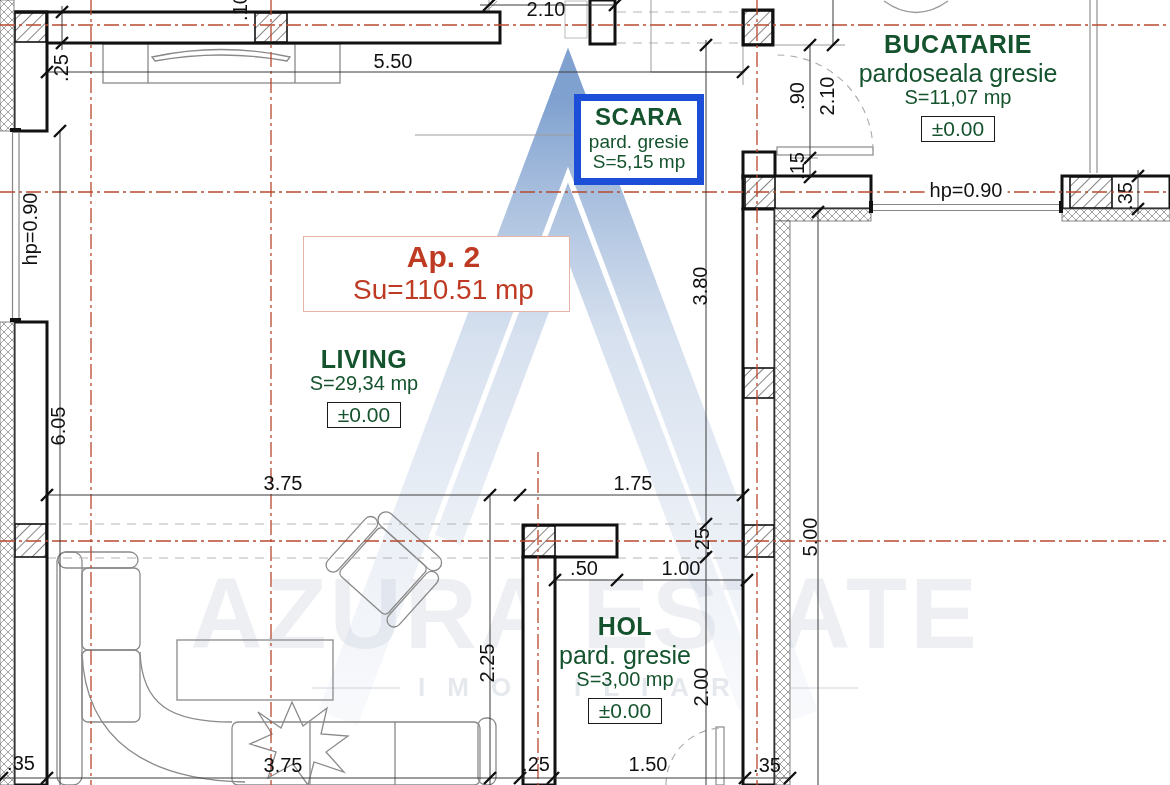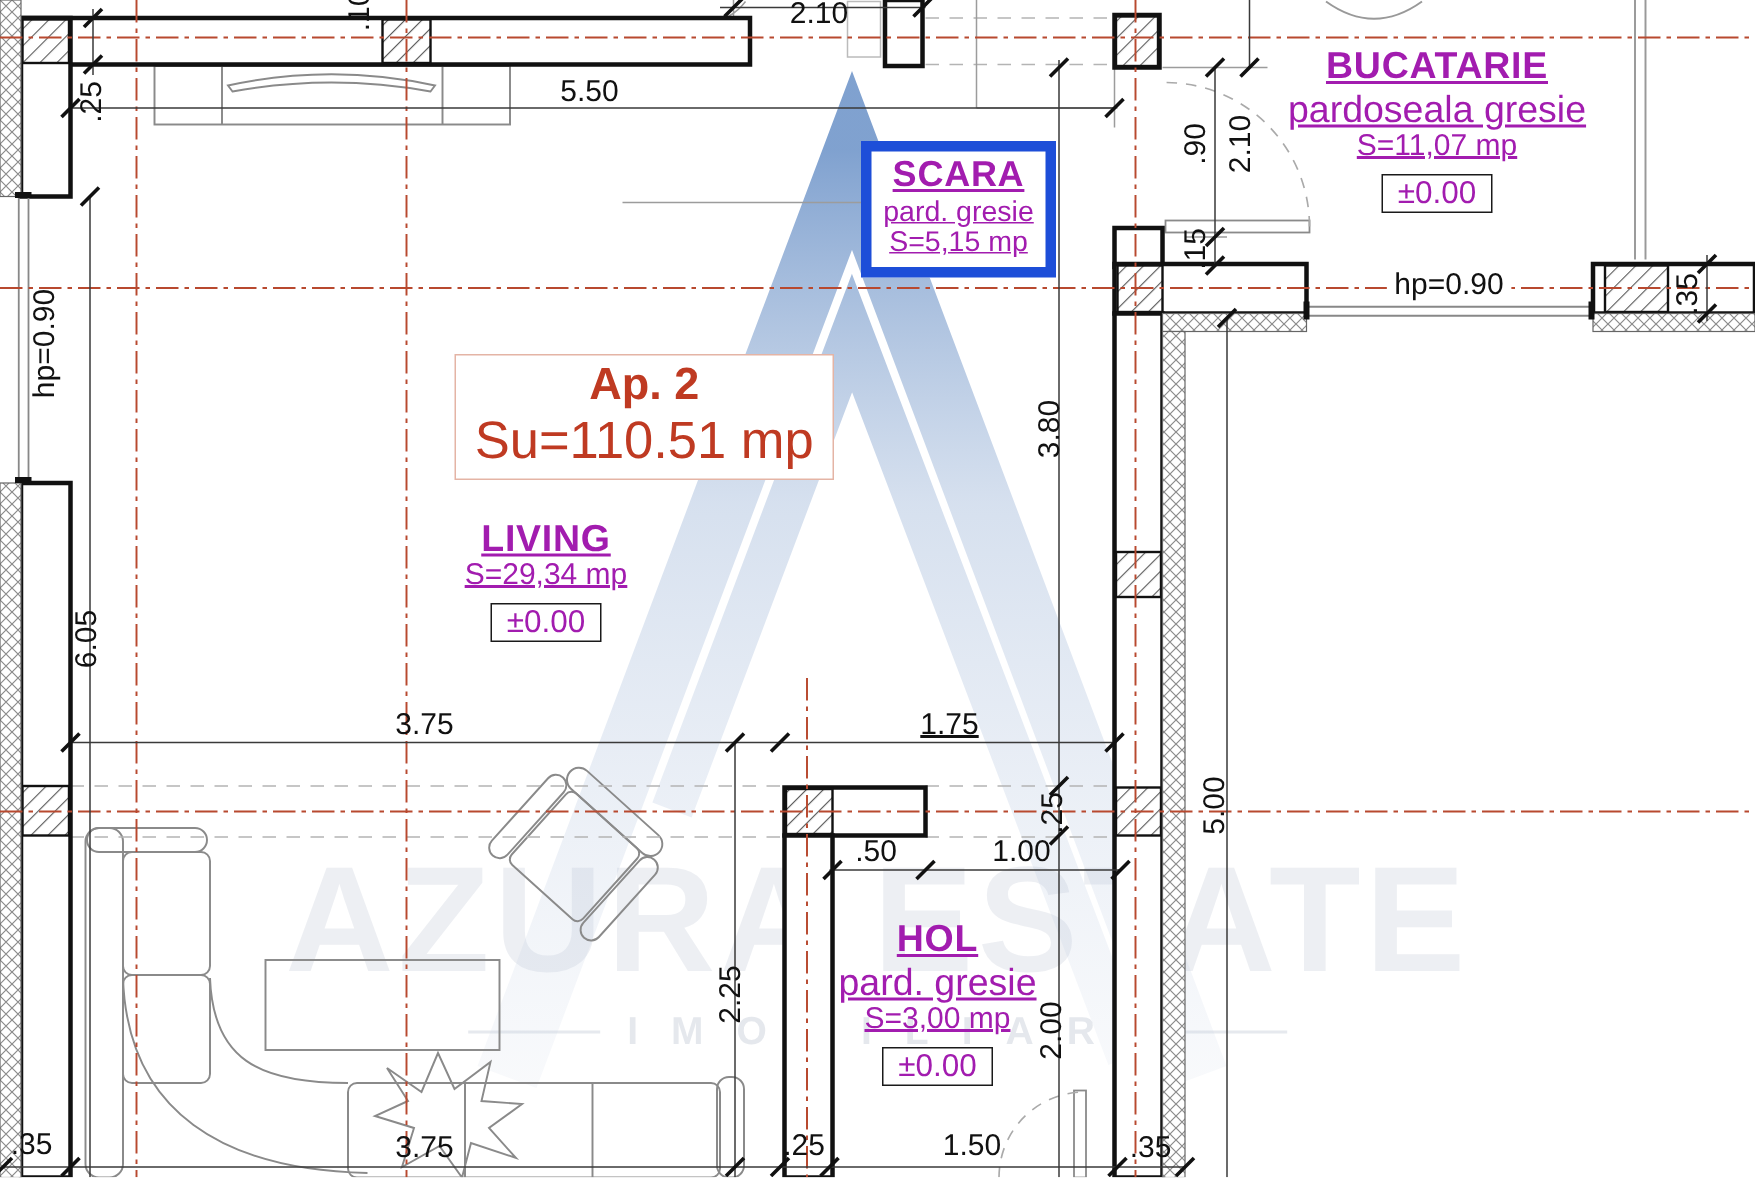--- a/index.html
+++ b/index.html
@@ -23,40 +23,40 @@
   .wm-tagrow{
     position:absolute;left:585px;top:672px;transform:translateX(-50%);
     display:flex;align-items:center;gap:18px;z-index:0;user-select:none;
   }
   .wm-line{width:88px;height:2px;background:rgba(80,100,135,0.14);}
   .wm-tagline{
     font-size:26px;font-weight:bold;letter-spacing:22px;white-space:nowrap;
     color:rgba(80,100,135,0.15);
   }
   
-  .room-label{position:absolute;text-align:center;color:#a21caf;z-index:3;line-height:1.08;text-decoration:underline;}
+  .room-label{position:absolute;text-align:center;color:#14532d;z-index:3;line-height:1.08;}
   .room-name{font-weight:bold;font-size:25px;letter-spacing:0.5px;}
   .room-floor{font-size:25px;margin-top:2px;}
   .room-area{font-size:20px;}
   .level-box{
     display:inline-block;border:1.5px solid #1a1a1a;background:#fff;
     padding:1px 10px;font-size:21px;margin-top:7px;
   }
   .scara-box{
     left:574px;top:94px;width:116px;background:#fff;border:7px solid #1d4ed8;padding:3px 0 5px 0;
   }
   .bucatarie-label{left:848px;top:31px;width:220px;}
   .living-label{left:263px;top:346px;width:202px;}
   .hol-label{left:545px;top:613px;width:160px;}
   .ap2-box{
     position:absolute;left:303px;top:236px;width:251px;z-index:3;text-align:center;
-    background:#fff;border:1.5px solid #e4b4a5;padding:3px 0 6px 0;line-height:1.12;
+    background:#fff;border:1.5px solid #e4b4a5;padding:3px 0 6px 14px;line-height:1.12;
   }
   .ap2-name{font-size:30px;font-weight:bold;color:var(--accent-red);}
-  .ap2-area{font-size:35px;color:var(--accent-red);}
+  .ap2-area{font-size:28px;color:var(--accent-red);}
   
   #annotations{position:absolute;left:0;top:0;width:100%;height:100%;z-index:4;pointer-events:none;}
   .ann{
     position:absolute;transform:translate(-50%,-50%);font-size:20px;color:var(--dim-color);
     white-space:nowrap;line-height:1;
   }
   .ann.rot{transform:translate(-50%,-50%) rotate(-90deg);}
   .ann.bg{background:#fff;padding:0 5px;}
 </style>
 </head>
@@ -234,21 +234,21 @@
       <div class="ann" style="left: 393px; top: 61px;">5.50</div>
       <div class="ann rot" style="left: 797px; top: 96px;">.90</div>
       <div class="ann rot" style="left: 827px; top: 96px;">2.10</div>
       <div class="ann rot" style="left: 797px; top: 166px;">.15</div>
       <div class="ann bg" style="left: 966px; top: 190px;">hp=0.90</div>
       <div class="ann rot" style="left: 1125px; top: 196px;">.35</div>
       <div class="ann rot" style="left: 30px; top: 229px;">hp=0.90</div>
       <div class="ann rot" style="left: 700px; top: 286px;">3.80</div>
       <div class="ann rot" style="left: 58px; top: 426px;">6.05</div>
       <div class="ann" style="left: 283px; top: 483px;">3.75</div>
-      <div class="ann" style="left: 633px; top: 483px; text-decoration: underline;">1.75</div>
+      <div class="ann" style="left: 633px; top: 483px;">1.75</div>
       <div class="ann rot" style="left: 702px; top: 542px;">.25</div>
       <div class="ann rot" style="left: 810px; top: 537px;">5.00</div>
       <div class="ann" style="left: 584px; top: 568px;">.50</div>
       <div class="ann" style="left: 681px; top: 568px;">1.00</div>
       <div class="ann rot" style="left: 487px; top: 663px;">2.25</div>
       <div class="ann rot" style="left: 701px; top: 687px;">2.00</div>
       <div class="ann" style="left: 21px; top: 763px;">.35</div>
       <div class="ann" style="left: 283px; top: 765px;">3.75</div>
       <div class="ann" style="left: 536px; top: 764px;">.25</div>
       <div class="ann" style="left: 648px; top: 764px; text-align: right;">1.50</div>

